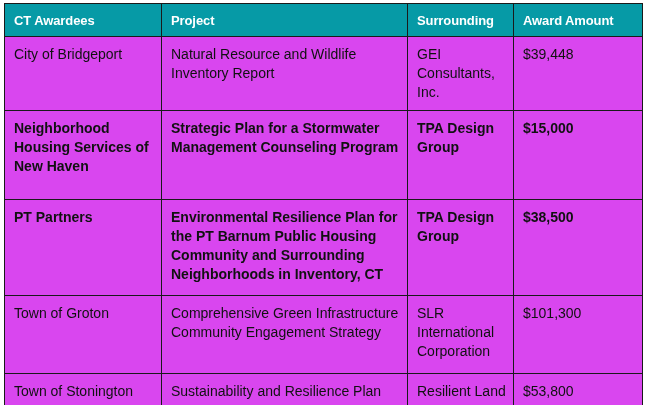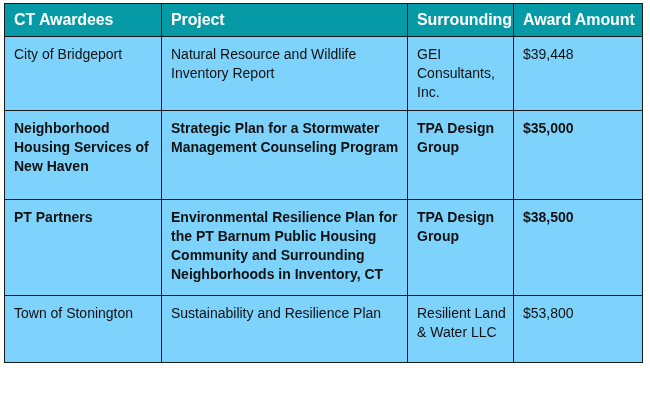--- a/index.html
+++ b/index.html
@@ -31,32 +31,32 @@
 
   table.awards col.c-awardee    { width: 157px; }
   table.awards col.c-project    { width: 246px; }
   table.awards col.c-contractor { width: 106px; }
   table.awards col.c-amount     { width: 129px; }
 
   thead th {
     background: #069AA6;
     color: #ffffff;
     font-weight: bold;
-    font-size: 16px;
+    font-size: 13px;
     text-align: left;
     vertical-align: middle;
     padding: 7px 0 7px 9px;
     height: 18px;
     border: 1px solid #1a1a1a;
     letter-spacing: -0.1px;
     white-space: nowrap;
   }
 
   tbody td {
-    background: #7dd3fc;
+    background: #d946ef;
     color: #111111;
     font-size: 14px;
     line-height: 1.36;
     text-align: left;
     vertical-align: top;
     padding: 8px 6px 8px 9px;
     border: 1px solid #1a1a1a;
   }
 
   tbody tr.r0 td { height: 56px; }
@@ -88,27 +88,33 @@
       <tr class="r0">
         <td>City of Bridgeport</td>
         <td>Natural Resource and Wildlife Inventory Report</td>
         <td>GEI Consultants, Inc.</td>
         <td>$39,448</td>
       </tr>
       <tr class="r1">
         <td>Neighborhood Housing Services of New Haven</td>
         <td>Strategic Plan for a Stormwater Management Counseling Program</td>
         <td>TPA Design Group</td>
-        <td>$35,000</td>
+        <td>$15,000</td>
       </tr>
       <tr class="r2">
         <td>PT Partners</td>
         <td>Environmental Resilience Plan for the PT Barnum Public Housing Community and Surrounding Neighborhoods in Inventory, CT</td>
         <td>TPA Design Group</td>
         <td>$38,500</td>
+      </tr>
+      <tr class="r3">
+        <td>Town of Groton</td>
+        <td>Comprehensive Green Infrastructure Community Engagement Strategy</td>
+        <td>SLR International Corporation</td>
+        <td>$101,300</td>
       </tr>
       <tr class="r4">
         <td>Town of Stonington</td>
         <td>Sustainability and Resilience Plan</td>
         <td>Resilient Land &amp; Water LLC</td>
         <td>$53,800</td>
       </tr>
     </tbody>
   </table>
 </div>

